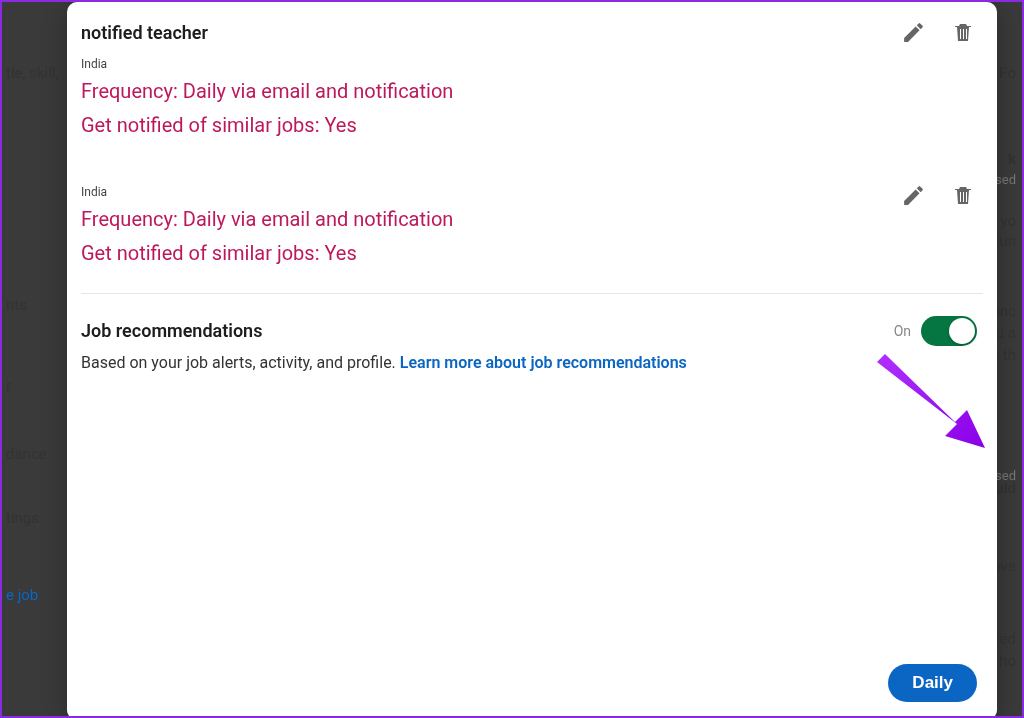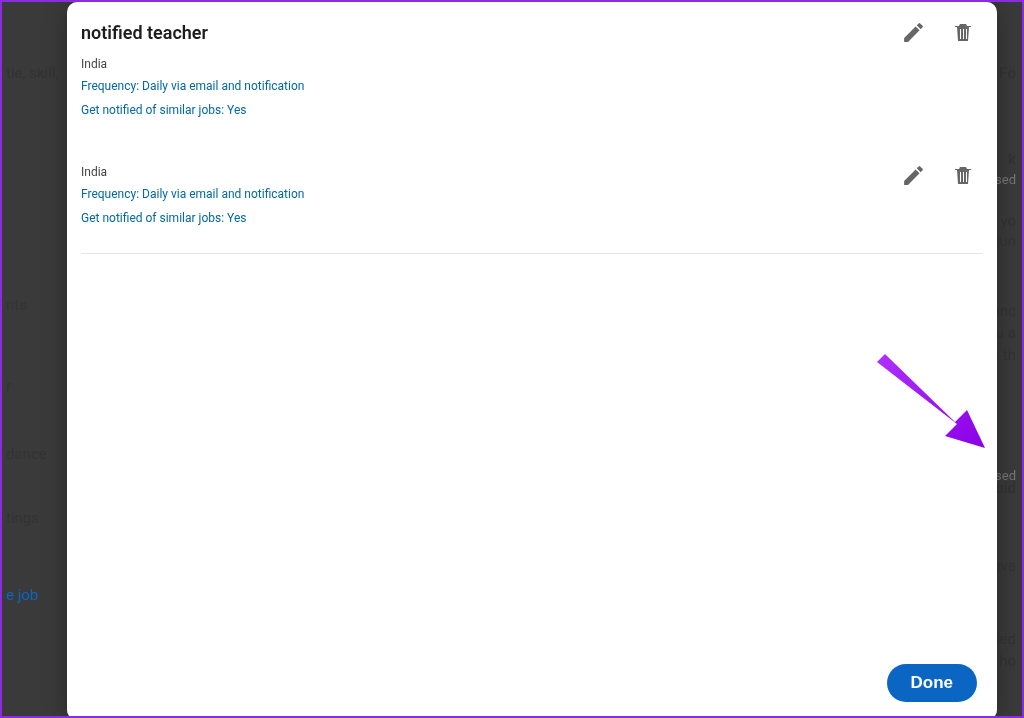--- a/index.html
+++ b/index.html
@@ -52,21 +52,21 @@
   .divider {
     height:1px; background:#e6e6e6; margin: 0;
   }
   .alert-title {
     font-size: 18px; font-weight: 600; color: #1d1d1d; margin-bottom: 14px;
   }
   .alert-meta {
     font-size: 12px; color: #444; margin-bottom: 8px;
   }
   .alert-sub {
-    font-size: 12px; color: #0369a1; margin-bottom: 10px;
+    font-size: 20px; color: #be185d; margin-bottom: 10px;
   }
   .alert-actions {
     position: absolute; top: 16px; right: 6px;
     display: flex; gap: 22px;
   }
   .icon-btn {
     width: 28px; height: 28px; color: #666; cursor:pointer;
     display:flex; align-items:center; justify-content:center;
   }
 
@@ -172,25 +172,37 @@
           <div class="icon-btn">
             <svg width="24" height="24" viewBox="0 0 24 24" fill="currentColor">
                 <path d="M6 7h12l-1 14H7L6 7zm3 2v10h1V9H9zm3 0v10h1V9h-1zm3 0v10h1V9h-1zM9 4h6l1 2h4v1H4V6h4l1-2z"></path>
               </svg>
           </div>
         </div>
       </div>
 
       <div class="divider"></div>
 
+      <div class="recs-section">
+        <div class="recs-title">Job recommendations</div>
+        <div class="recs-desc">
+          <span>Based on your job alerts, activity, and profile. </span><span class="recs-link">Learn more about job recommendations</span>
+        </div>
+        <div class="recs-toggle-wrap">
+          <span class="toggle-label">On</span>
+          <div class="toggle">
+            <div class="toggle-knob"></div>
+          </div>
+        </div>
+      </div>
 
     </div>
 
     <div class="modal-footer">
-      <button class="done-btn">Done</button>
+      <button class="done-btn">Daily</button>
     </div>
 
     <svg class="arrow-overlay" width="140" height="120" viewBox="0 0 140 120">
       <defs>
         <linearGradient id="pg" x1="0" y1="0" x2="1" y2="1">
           <stop offset="0%" stop-color="#b030ff"></stop>
           <stop offset="100%" stop-color="#8a00e6"></stop>
         </linearGradient>
       </defs>
       <path d="M10 10 L90 72 L78 84 L118 96 L100 58 L88 70 L18 2 Z" fill="url(#pg)"></path>

